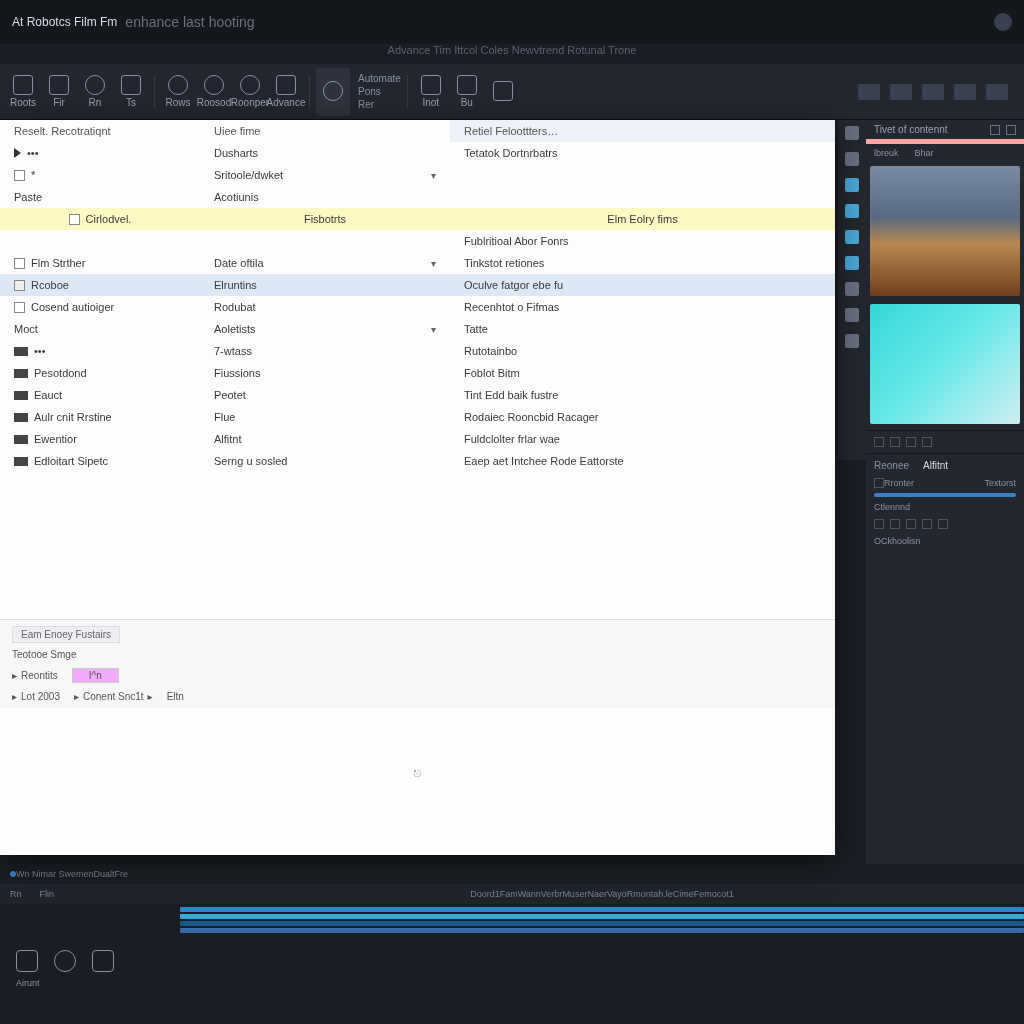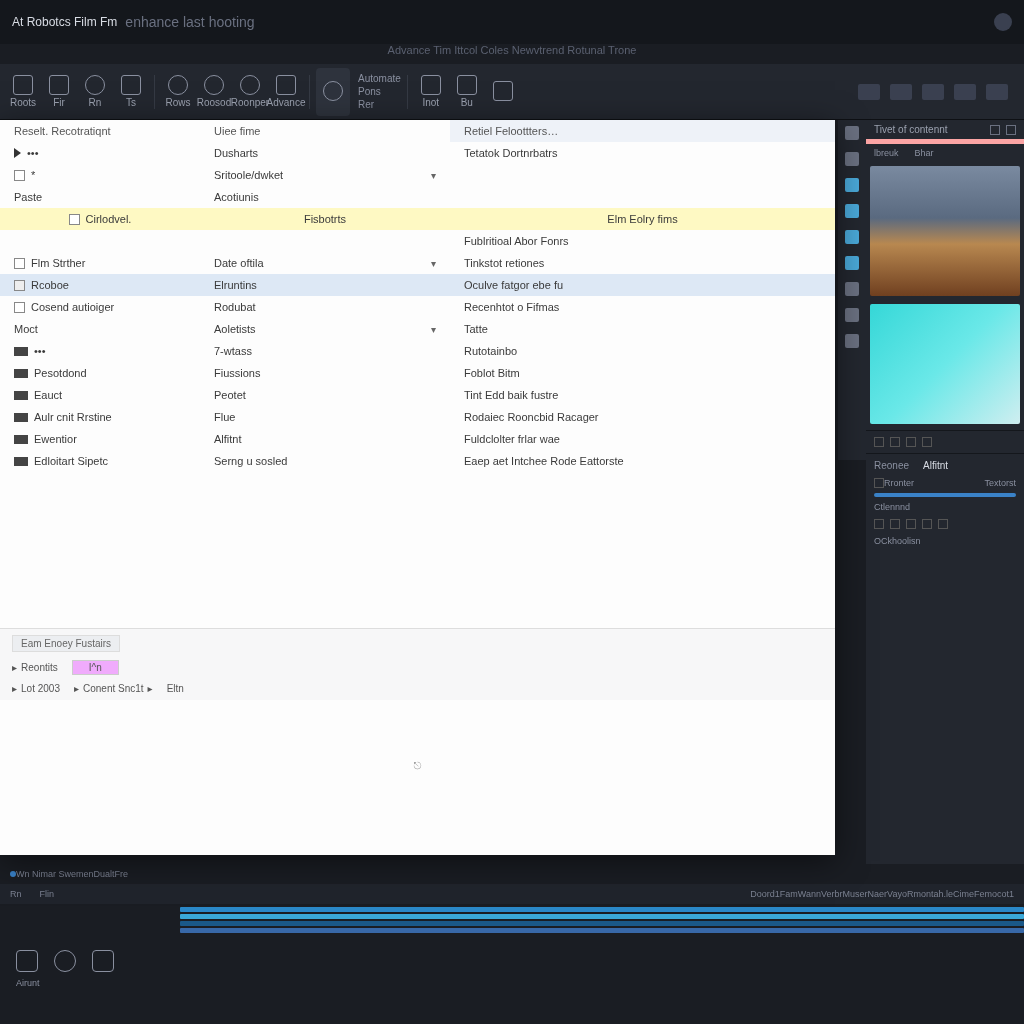--- a/index.html
+++ b/index.html
@@ -71,21 +71,21 @@
 .rpanel .tabs2 .act { color:#d8dce4; }
 .rpanel .prow { display:flex; font-size:9px; color:#8a90a0; padding:3px 8px; align-items:center; }
 .rpanel .prow i { width:10px; height:10px; border:1px solid #555; }
 .rpanel .slider { height:4px; background:#3a82c8; margin:2px 8px; border-radius:2px; }
 
 
 .tl-head { position:absolute; left:0; bottom:140px; right:0; height:20px; background:#1a1d23; display:flex; align-items:center; padding:0 10px; font-size:9px; color:#7a8090; }
 .tl-head .dot { width:6px; height:6px; background:#3a82c8; border-radius:50%; }
 .tl-ruler { position:absolute; left:0; bottom:120px; right:0; height:20px; background:#20242c; display:flex; align-items:center; font-size:9px; color:#7a8090; }
 .tl-ruler .lab { width:180px; padding-left:10px; display:flex; gap:18px; }
-.tl-ruler .ticks { flex:1; display:flex; justify-content:flex-end; padding:0 10px; }
+.tl-ruler .ticks { flex:1; display:flex; justify-content:center; padding:0 10px; }
 .tl-tracks { position:absolute; left:180px; bottom:88px; right:0; height:32px; display:flex; flex-direction:column; gap:2px; padding-top:3px; }
 .tl-tracks .trk { height:5px; border-radius:1px; }
 .t1 { background:#2a88c8; } .t2 { background:#3aa8d8; } .t3 { background:#1a5888; } .t4 { background:#3868a8; }
 
 
 .bbar { position:absolute; left:0; bottom:0; right:0; height:88px; background:#1a1d23; display:flex; align-items:flex-start; padding:14px 16px; gap:16px; }
 .bbar .bico { width:22px; height:22px; border:1.5px solid #8a90a0; border-radius:4px; }
 .bbar .lbl { font-size:9px; color:#8a90a0; position:absolute; bottom:36px; left:16px; }
 
 
@@ -277,20 +277,21 @@
               <span>Edloitart Sipetc</span>
             </div><div class="cell">
               <span>Serng u sosled</span>
             </div><div class="cell">
               <span>Eaep aet Intchee Rode Eattorste</span>
             </div></div></div>
     </div>
     <div style="flex:1"></div>
     <div class="modal-lower">
       <span class="tab">Eam Enoey Fustairs</span>
+      <div class="line">Teotooe Smge</div>
       <div class="crumbs">
         <span class="seg">▸ <span>Reontits</span></span>
         <span class="seg">
             <span class="box">I^n</span>
           </span>
       </div>
       <div class="crumbs">
         <span class="seg">▸ <span>Lot 2003</span></span>
         <span class="seg">▸ <span>Conent Snc1t</span> ▸</span>
         <span class="seg">

